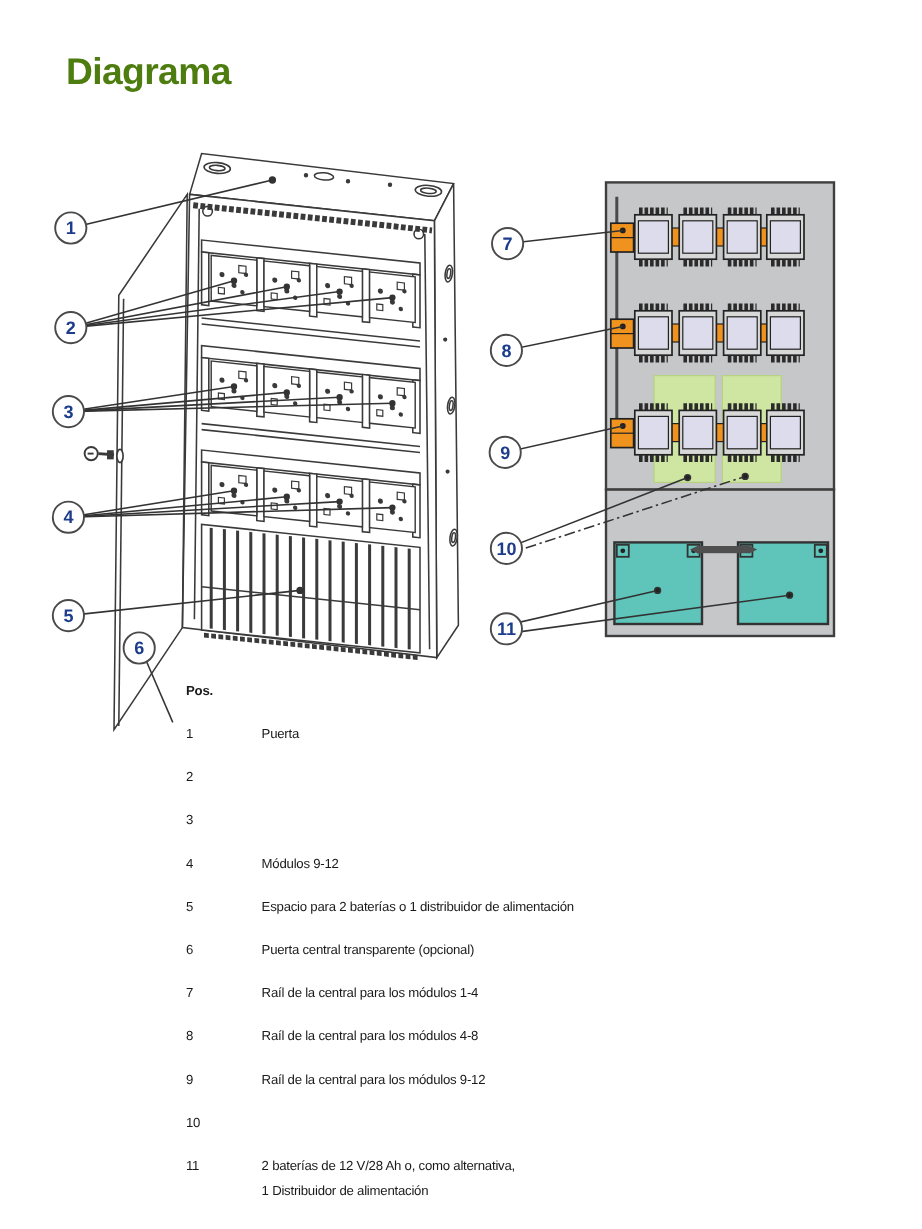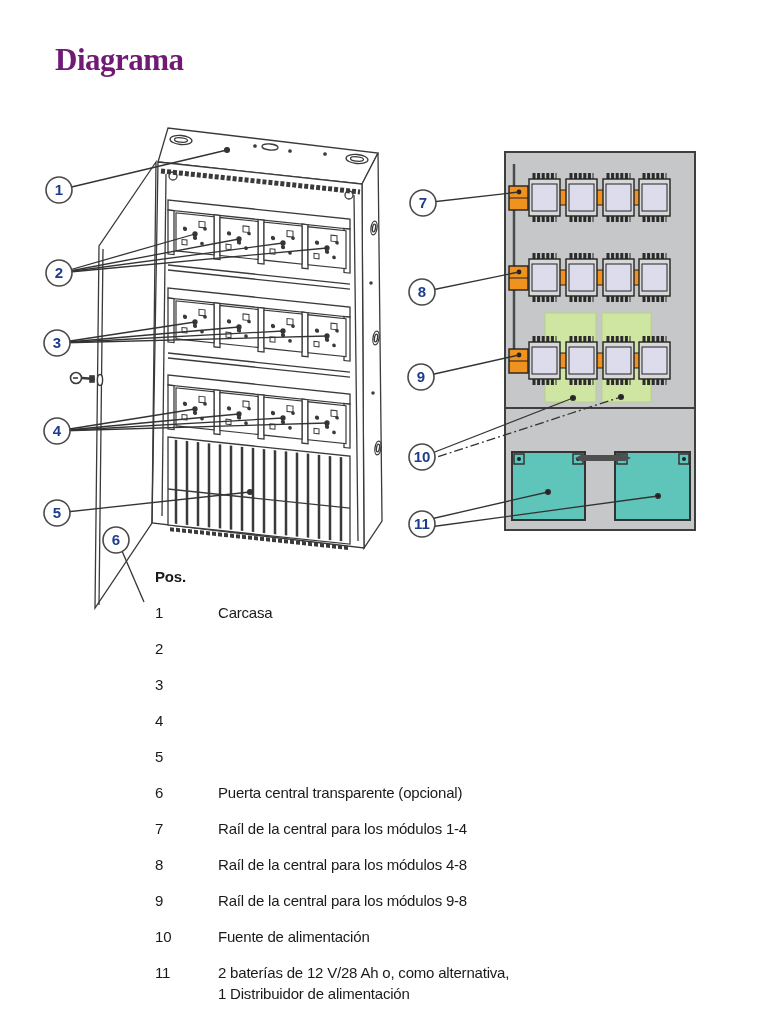--- a/index.html
+++ b/index.html
@@ -1,27 +1,27 @@
 <!DOCTYPE html>
 <html><head>
 <meta charset="utf-8">
 <style>
   html,body{margin:0;padding:0;background:#fff;}
   body{width:768px;height:1024px;position:relative;overflow:hidden;
        font-family:"Liberation Sans",sans-serif;color:#1a1a1a;}
   .page-title{position:absolute;left:55px;top:42px;font-size:31px;font-weight:700;
-              letter-spacing:-.5px;color:#701a75;font-family:Liberation Serif, serif;}
+              letter-spacing:-.5px;color:#4d7c0f;}
   .svg-abs{position:absolute;}
   #left-drawing{left:40px;top:113px;}
   #right-drawing{left:398px;top:140px;}
   .callout-num{font-family:"Liberation Sans",sans-serif;font-size:15px;font-weight:700;
                fill:#1d3c8c;}
   .ln{stroke:#3a3a3a;stroke-width:1.3;fill:none;}
   .leader{stroke:#333;stroke-width:1.3;fill:none;}
-  .parts-table{position:absolute;left:155px;top:566px;width:500px;font-size:15px;
+  .parts-table{position:absolute;left:155px;top:566px;width:500px;font-size:11px;
                letter-spacing:-.2px;line-height:21px;}
   .t-head{display:grid;grid-template-columns:63px 437px;font-weight:700;margin-bottom:15px;}
   .t-row{display:grid;grid-template-columns:63px 437px;margin-bottom:15px;}
   .t-row .desc{white-space:pre-line;}
 </style>
 </head>
 <body>
 
 <div class="page-title">Diagrama</div>
 
@@ -321,62 +321,63 @@
   </g>
 </svg>
 
 <div class="parts-table">
   <div class="t-head">
     <span>Pos.</span>
   </div>
   <div>
   <div class="t-row">
     <span class="pos">1</span>
-    <span class="desc">Carcasa</span>
+    <span class="desc">Puerta</span>
   </div>
 
   <div class="t-row">
     <span class="pos">2</span>
   </div>
 
   <div class="t-row">
     <span class="pos">3</span>
   </div>
 
   <div class="t-row">
     <span class="pos">4</span>
+    <span class="desc">Módulos 9-12</span>
   </div>
 
   <div class="t-row">
     <span class="pos">5</span>
+    <span class="desc">Espacio para 2 baterías o 1 distribuidor de alimentación</span>
   </div>
 
   <div class="t-row">
     <span class="pos">6</span>
     <span class="desc">Puerta central transparente (opcional)</span>
   </div>
 
   <div class="t-row">
     <span class="pos">7</span>
     <span class="desc">Raíl de la central para los módulos 1-4</span>
   </div>
 
   <div class="t-row">
     <span class="pos">8</span>
     <span class="desc">Raíl de la central para los módulos 4-8</span>
   </div>
 
   <div class="t-row">
     <span class="pos">9</span>
-    <span class="desc">Raíl de la central para los módulos 9-8</span>
+    <span class="desc">Raíl de la central para los módulos 9-12</span>
   </div>
 
   <div class="t-row">
     <span class="pos">10</span>
-    <span class="desc">Fuente de alimentación</span>
   </div>
 
   <div class="t-row">
     <span class="pos">11</span>
     <span class="desc">2 baterías de 12 V/28 Ah o, como alternativa,
 1 Distribuidor de alimentación</span>
   </div>
 </div>
 </div>
 

